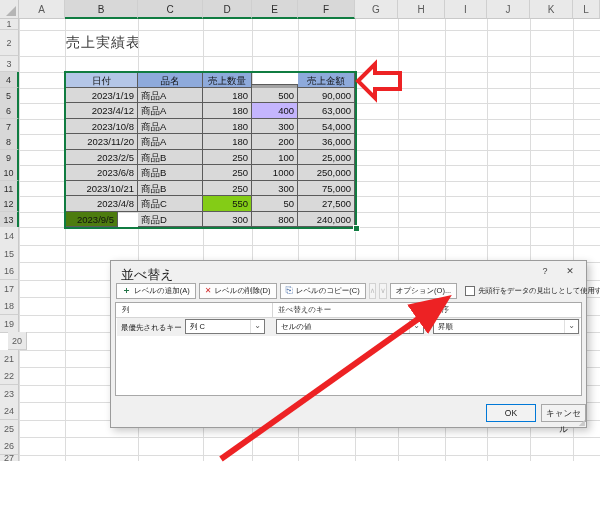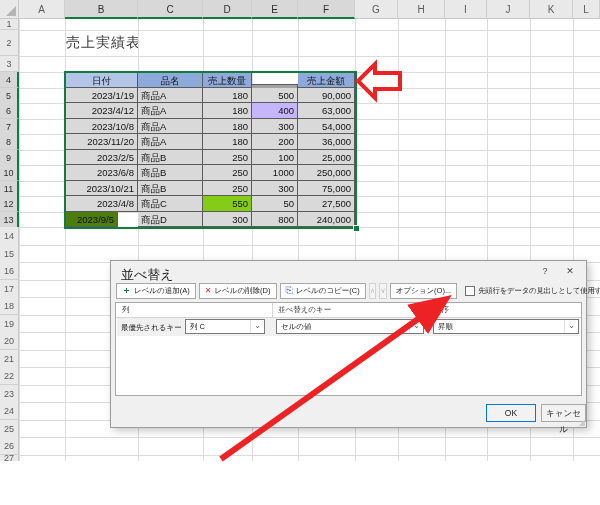--- a/index.html
+++ b/index.html
@@ -133,21 +133,21 @@
       <div class="rowhdr sel" style="top: 165px; height: 16px; line-height: 16px;">10</div>
       <div class="rowhdr sel" style="top: 181px; height: 16px; line-height: 16px;">11</div>
       <div class="rowhdr sel" style="top: 196px; height: 16px; line-height: 16px;">12</div>
       <div class="rowhdr sel" style="top: 212px; height: 16px; line-height: 16px;">13</div>
       <div class="rowhdr" style="top: 227px; height: 32px; line-height: 18px;">14</div>
       <div class="rowhdr" style="top: 245px; height: 18px; line-height: 18px;">15</div>
       <div class="rowhdr" style="top: 262px; height: 18px; line-height: 18px;">16</div>
       <div class="rowhdr" style="top: 280px; height: 18px; line-height: 18px;">17</div>
       <div class="rowhdr" style="top: 297px; height: 18px; line-height: 18px;">18</div>
       <div class="rowhdr" style="top: 315px; height: 18px; line-height: 18px;">19</div>
-      <div class="rowhdr" style="top: 332px; height: 18px; line-height: 18px;">20</div>
+      <div class="rowhdr" style="top: 332px; height: 18px; line-height: 18px; margin-left: 8px;">20</div>
       <div class="rowhdr" style="top: 350px; height: 18px; line-height: 18px;">21</div>
       <div class="rowhdr" style="top: 367px; height: 18px; line-height: 18px;">22</div>
       <div class="rowhdr" style="top: 385px; height: 18px; line-height: 18px;">23</div>
       <div class="rowhdr" style="top: 402px; height: 18px; line-height: 18px;">24</div>
       <div class="rowhdr" style="top: 420px; height: 18px; line-height: 18px;">25</div>
       <div class="rowhdr" style="top: 437px; height: 18px; line-height: 18px;">26</div>
       <div class="rowhdr" style="top: 455px; height: 7px; line-height: 7px;">27</div>
       <div class="tcell hdr" style="left: 65px; top: 72px; width: 73px; height: 15.5px; background: rgb(180, 198, 231); line-height: 15.5px; border-top: 1px solid rgb(91, 91, 91); border-left: 1px solid rgb(91, 91, 91);">日付</div>
       <div class="tcell hdr" style="left: 138px; top: 72px; width: 65px; height: 15.5px; background: rgb(142, 170, 219); line-height: 15.5px; border-top: 1px solid rgb(91, 91, 91); border-left: none;">品名</div>
       <div class="tcell hdr" style="left: 203px; top: 72px; width: 49px; height: 15.5px; background: rgb(142, 170, 219); line-height: 15.5px; border-top: 1px solid rgb(91, 91, 91); border-left: none;">売上数量</div>

